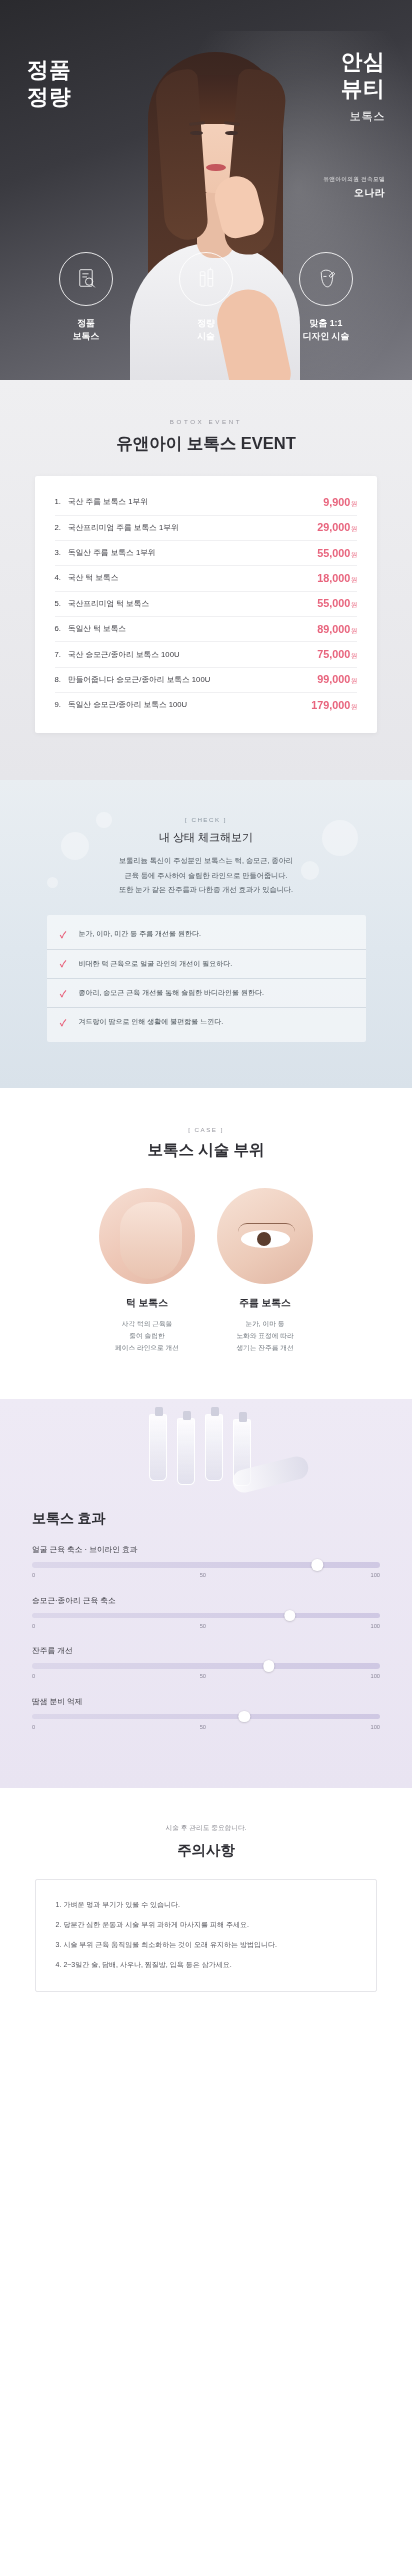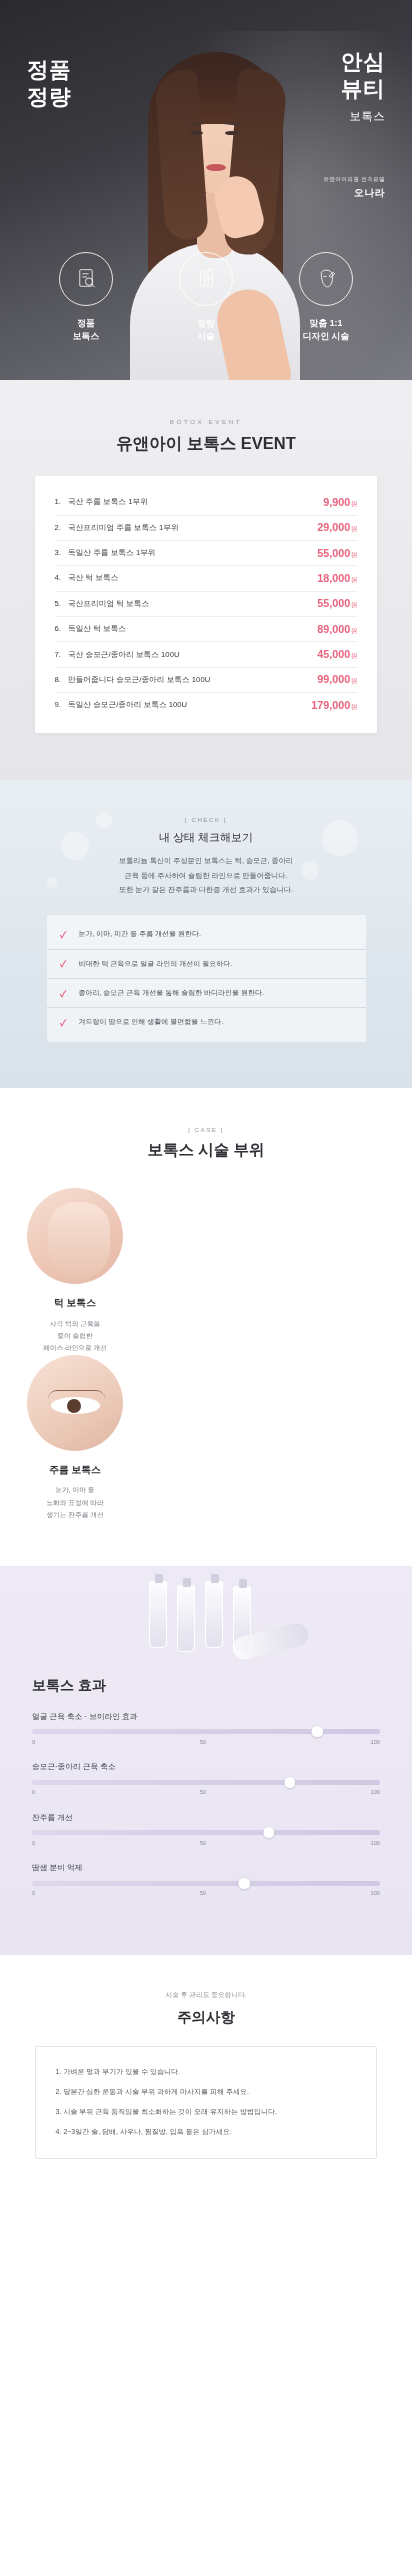--- a/index.html
+++ b/index.html
@@ -225,21 +225,21 @@
   .check-item .tick { color: #e8647d; font-size: 8.8px; font-weight: bold; width: 9.3px; }
   .check-item .txt { font-size: 7px; color: #3f484f; }
 
   
   .case {
     width: 412px; padding: 38px 16px 44px;
     background: #fff; text-align: center;
   }
   .case .eyebrow { font-size: 6.2px; letter-spacing: 1.5px; color: #9a9aa2; margin-bottom: 7.2px; }
   .case h2 { font-size: 15.5px; font-weight: bold; color: #2f2f35; }
-  .case-wrap { display: flex; justify-content: center; margin-top: 27px; flex-direction: column; }
+  .case-wrap { display: flex; justify-content: center; margin-top: 27px; }
   .case-col { width: 118px; }
   .case-photo {
     width: 96px; height: 96px; margin: 0 auto 13.4px;
     border-radius: 50%; overflow: hidden; position: relative;
   }
   .photo-jaw { background: linear-gradient(150deg, #f6dfd4 0%, #eec7b6 55%, #e3b7a4 100%); }
   .photo-jaw .chin {
     position: absolute; left: 20.6px; top: 14.4px; width: 62px; height: 77px;
     background: linear-gradient(180deg, #f8e3d8, #e9c3b0);
     border-radius: 31px 31px 36px 36px;
@@ -284,21 +284,21 @@
   .v4 { left: 89px; top: 5.2px; }
   .vial-side {
     position: absolute; right: 0; top: 49px;
     width: 77px; height: 23px;
     background: linear-gradient(90deg, rgba(255,255,255,.8), rgba(216,216,230,.75));
     border-radius: 11.3px; transform: rotate(-14deg);
   }
   .effect h2 {
     position: relative;
     margin: 75px 0 0 32px;
-    font-size: 14px; font-weight: bold; color: #2f2f35;
+    font-size: 14px; font-weight: bold; color: #2f2f35; font-family: Liberation Serif, serif;
   }
   .meters { position: relative; width: 348px; margin: 17.5px auto 0; }
   .meter { margin-bottom: 17.5px; }
   .meter .mlabel { font-size: 7.7px; color: #3b3b41; margin-bottom: 7.2px; }
   .meter .track {
     position: relative; height: 5.2px; border-radius: 3.1px;
     background: linear-gradient(90deg, #dcd7ea 0%, #cfc8e3 100%);
   }
   .meter .knob {
     position: absolute; top: -3.1px; width: 11.3px; height: 11.3px;
@@ -462,21 +462,21 @@
           <span class="idx">6.</span>
           <span>독일산 턱 보톡스</span>
         </div>
         <div class="pr"><span>89,000</span><span class="won">원</span></div>
       </div>
       <div class="price-row">
         <div class="pl">
           <span class="idx">7.</span>
           <span>국산 승모근/종아리 보톡스 100U</span>
         </div>
-        <div class="pr"><span>45,000</span><span class="won">원</span></div>
+        <div class="pr"><span>75,000</span><span class="won">원</span></div>
       </div>
       <div class="price-row">
         <div class="pl">
           <span class="idx">8.</span>
           <span>만들어줍니다 승모근/종아리 보톡스 100U</span>
         </div>
         <div class="pr"><span>99,000</span><span class="won">원</span></div>
       </div>
       <div class="price-row">
         <div class="pl">

